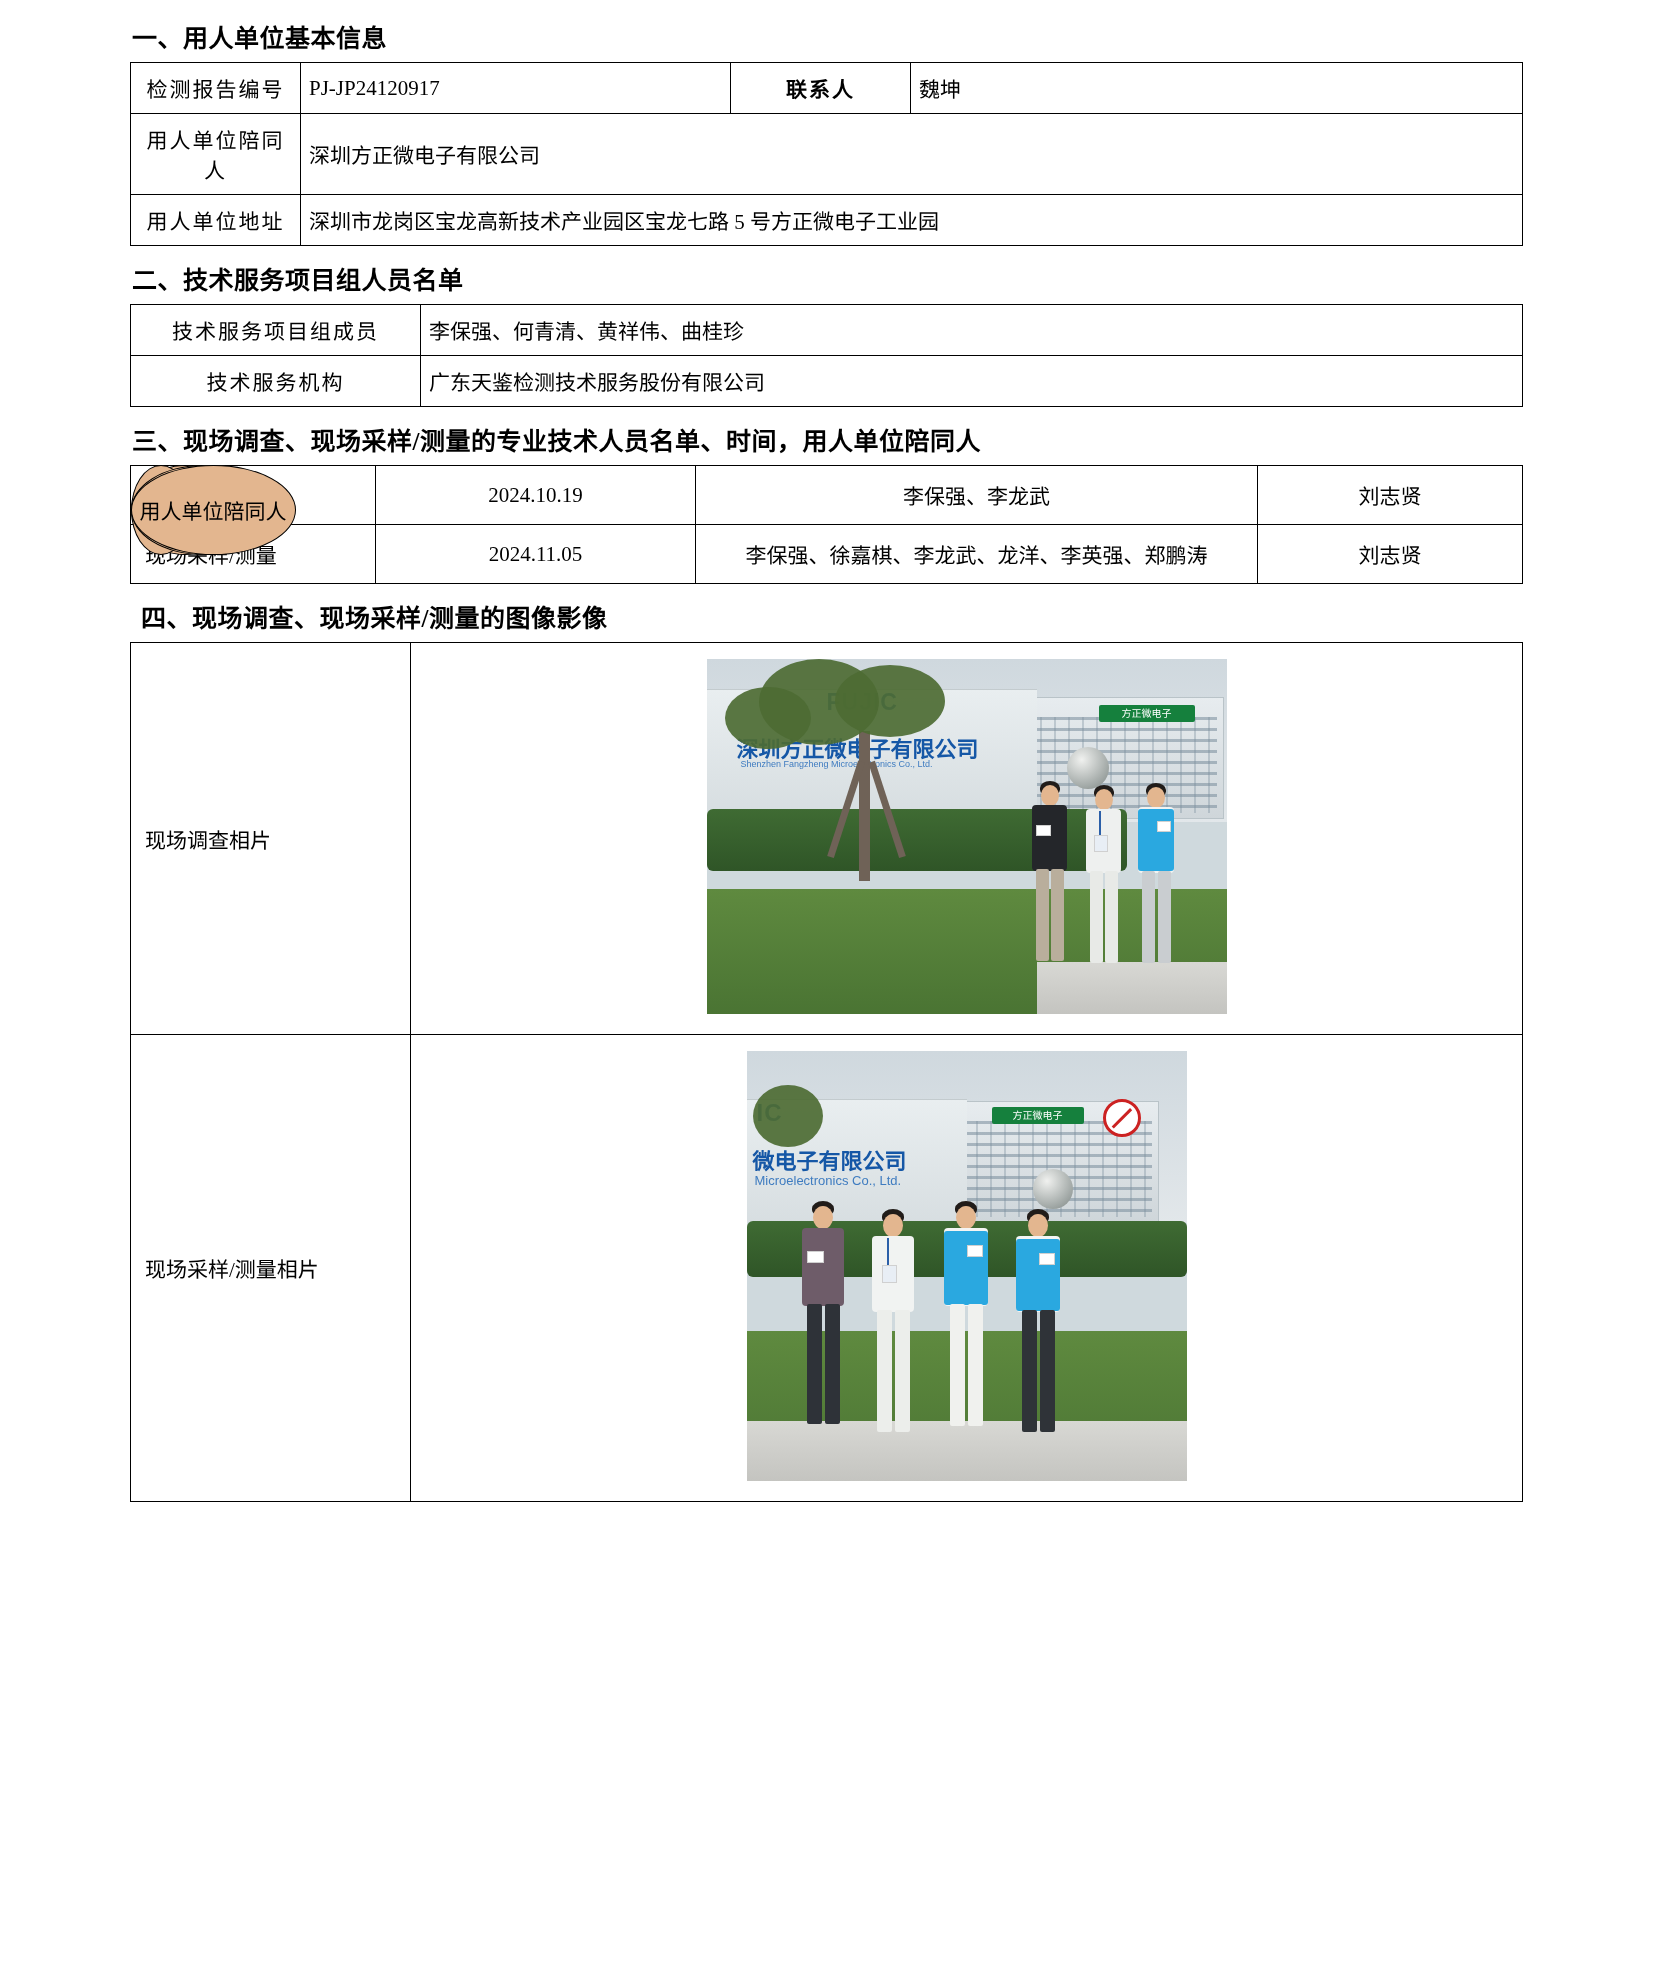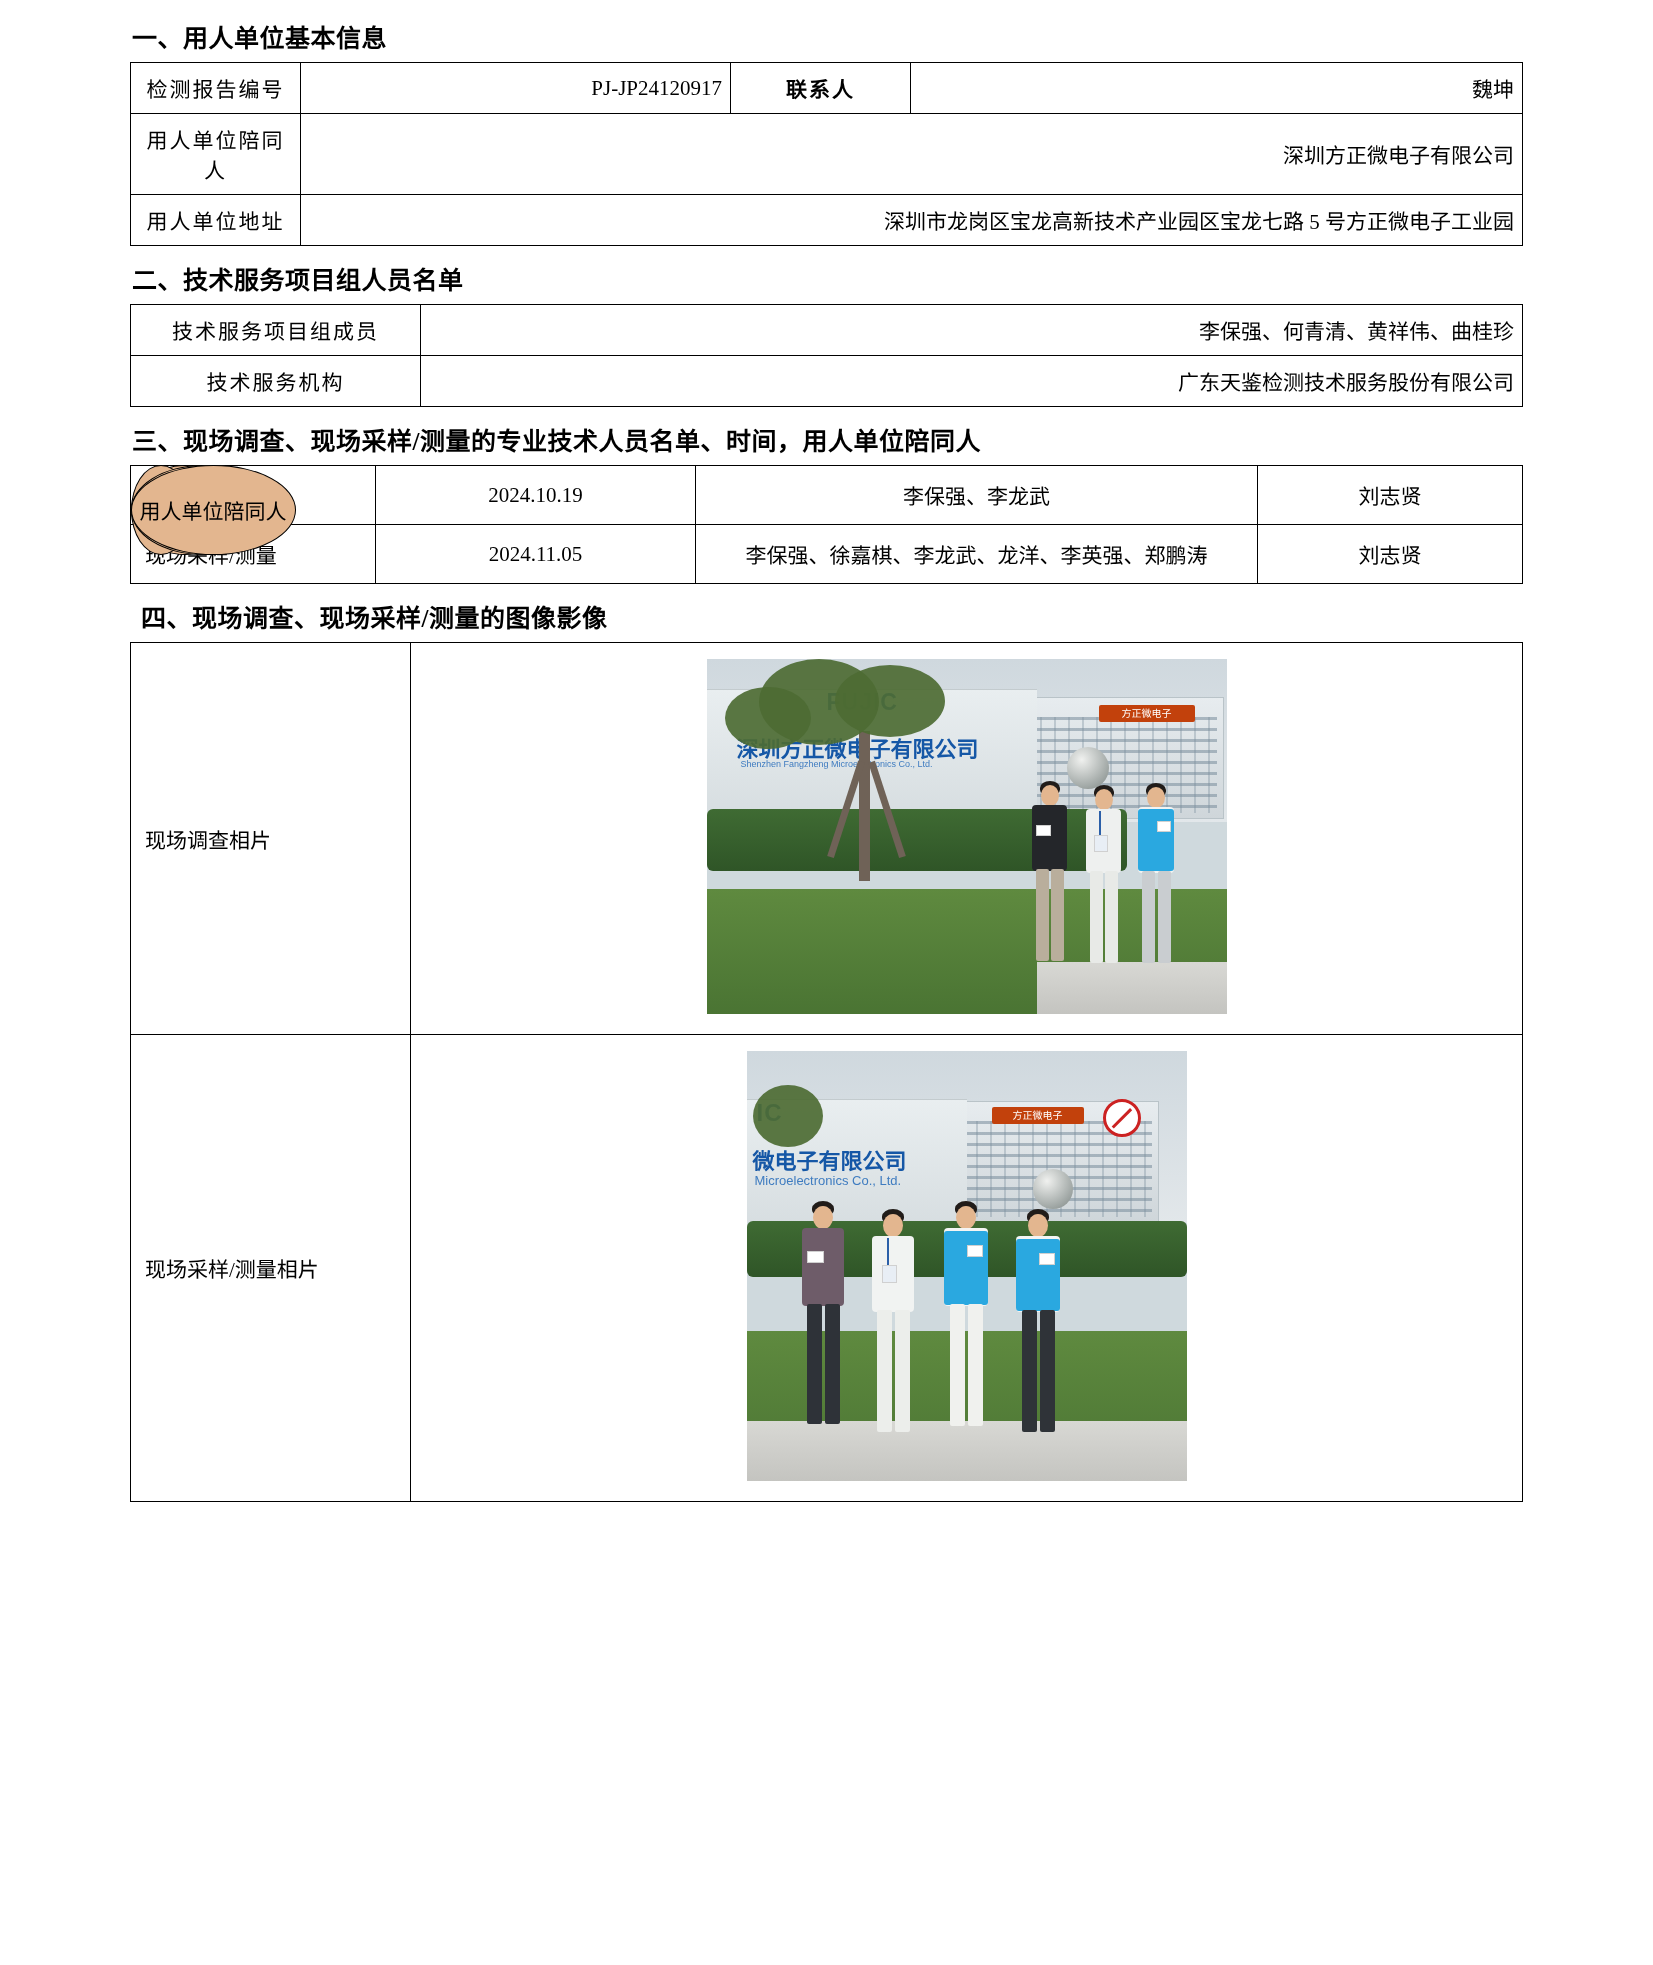--- a/index.html
+++ b/index.html
@@ -46,21 +46,21 @@
     border: 1px solid #000000;
     font-size: 21px;
     padding: 10px 8px;
     vertical-align: middle;
   }
   .cell-label {
     text-align: center;
     letter-spacing: 2px;
   }
   .cell-center {
-    text-align: right;
+    text-align: left;
   }
   .cell-bold {
     font-weight: bold;
   }
   .latin {
     font-family: "Liberation Serif", serif;
   }
   
   table.survey td {
     text-align: center;
@@ -139,21 +139,21 @@
     white-space: nowrap;
   }
   .sign-en {
     position: absolute;
     font-family: "Liberation Sans", sans-serif;
     color: #3f7cc0;
     white-space: nowrap;
   }
   .banner {
     position: absolute;
-    background: #c2410c;
+    background: #15803d;
     color: #ffffff;
     font-family: "Liberation Sans", sans-serif;
     text-align: center;
     border-radius: 2px;
   }
   .ball {
     position: absolute;
     border-radius: 50%;
     background: radial-gradient(circle at 35% 30%, #f0f1ef, #9fa6a4 70%, #7c8482);
   }

